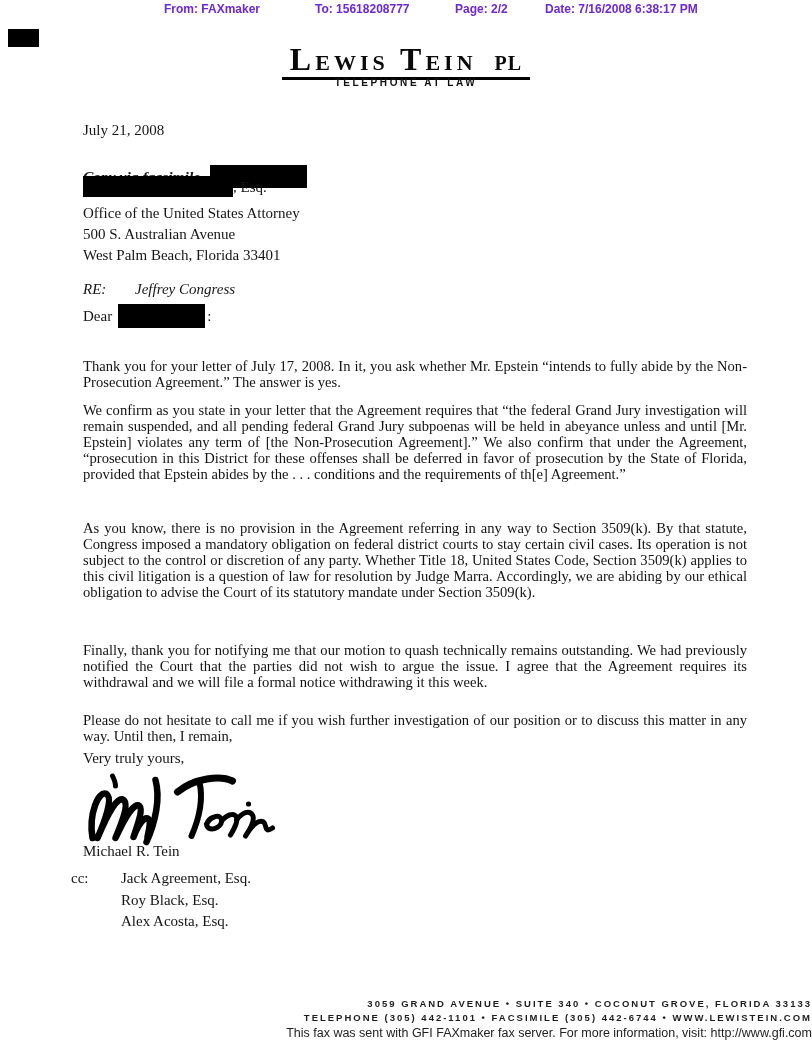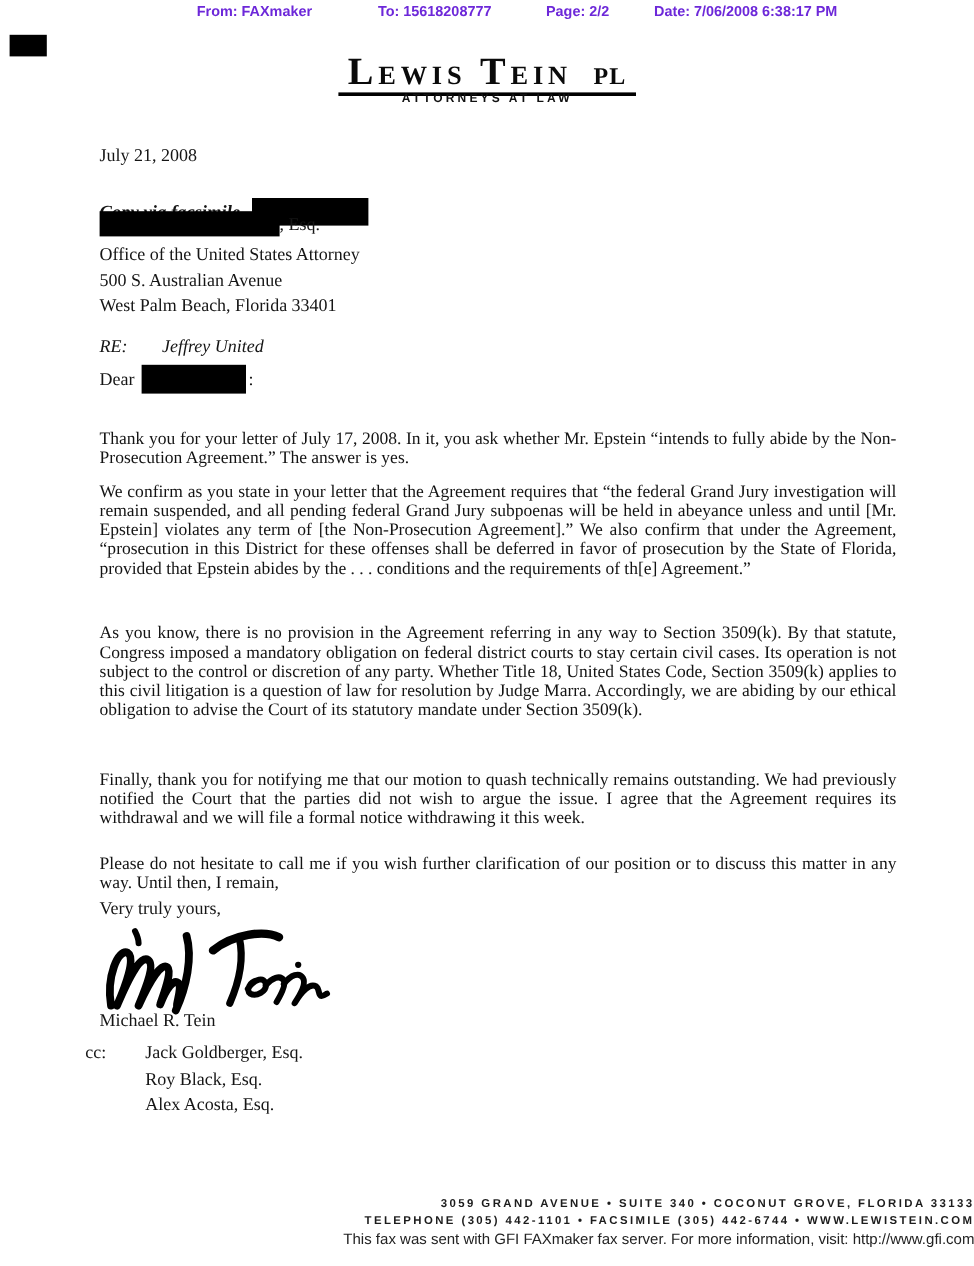--- a/index.html
+++ b/index.html
@@ -48,51 +48,51 @@
 </style>
 </head>
 <body>
 
 <div class="page">
 
   <div class="fax-header">
     <span class="fh-from">From: FAXmaker</span>
     <span class="fh-to">To: 15618208777</span>
     <span class="fh-page">Page: 2/2</span>
-    <span class="fh-date">Date: 7/06/2008 6:38:17 PM</span>
+    <span class="fh-date">Date: 7/16/2008 6:38:17 PM</span>
   </div>
 
   <div class="abs scan-mark"></div>
 
   <div class="abs letterhead">
     <div class="firm"><span>Lewis Tein</span><span class="suffix">PL</span></div>
-    <div class="tagline">ATTORNEYS AT LAW</div>
+    <div class="tagline">TELEPHONE AT LAW</div>
   </div>
 
   <div class="ln" style="top:122px;">July 21, 2008</div>
 
   <div class="ln fax-line" style="top:149px;margin-top:16px;"><span>Copy via facsimile</span><span class="redact"></span></div>
 
   <div class="ln name-line" style="top:176px;"><span class="redact"></span><span>, Esq.</span></div>
 
   <div class="ln address" style="top:203px;">
     <div>Office of the United States Attorney</div>
     <div>500 S. Australian Avenue</div>
     <div>West Palm Beach, Florida 33401</div>
   </div>
 
-  <div class="ln" style="top:281px;"><span class="re-label">RE:</span><span class="re-subject">Jeffrey United</span></div>
+  <div class="ln" style="top:281px;"><span class="re-label">RE:</span><span class="re-subject">Jeffrey Congress</span></div>
 
   <div class="ln dear-line" style="top:304px;"><span>Dear</span><span class="redact"></span><span>:</span></div>
 
   <p class="para" style="top:343px;">Thank you for your letter of July 17, 2008.  In it, you ask whether Mr. Epstein “intends to fully abide by the Non-Prosecution Agreement.”  The answer is yes.</p>
   <p class="para" style="top:387px;">We confirm as you state in your letter that the Agreement requires that “the federal Grand Jury investigation will remain suspended, and all pending federal Grand Jury subpoenas will be held in abeyance unless and until [Mr. Epstein] violates any term of [the Non-Prosecution Agreement].”  We also confirm that under the Agreement, “prosecution in this District for these offenses shall be deferred in favor of prosecution by the State of Florida, provided that Epstein abides by the . . . conditions and the requirements of th[e] Agreement.”</p>
   <p class="para" style="top:505px;">As you know, there is no provision in the Agreement referring in any way to Section 3509(k).  By that statute, Congress imposed a mandatory obligation on federal district courts to stay certain civil cases.  Its operation is not subject to the control or discretion of any party.  Whether Title 18, United States Code, Section 3509(k) applies to this civil litigation is a question of law for resolution by Judge Marra.  Accordingly, we are abiding by our ethical obligation to advise the Court of its statutory mandate under Section 3509(k).</p>
   <p class="para" style="top:627px;">Finally, thank you for notifying me that our motion to quash technically remains outstanding.  We had previously notified the Court that the parties did not wish to argue the issue.  I agree that the Agreement requires its withdrawal and we will file a formal notice withdrawing it this week.</p>
-  <p class="para" style="top:697px;">Please do not hesitate to call me if you wish further clarification of our position or to discuss this matter in any way.  Until then, I remain,</p>
+  <p class="para" style="top:697px;">Please do not hesitate to call me if you wish further investigation of our position or to discuss this matter in any way.  Until then, I remain,</p>
 
   <div class="ln" style="top:750px;">Very truly yours,</div>
 
   <svg class="sig" width="215" height="85" viewBox="0 0 210 85">
     <g fill="none" stroke="#000" stroke-linecap="round" stroke-linejoin="round">
       <path d="M30,6 C32,10 33,13 33,16" stroke-width="5"></path>
       <path d="M10,68 C6,44 16,20 24,24 C31,28 22,52 15,68 C26,42 35,26 41,30 C47,34 38,56 33,68 C43,46 52,32 57,36 C61,40 54,58 51,67 C56,54 62,46 66,49 C69,52 66,61 65,67" stroke-width="6.5"></path>
       <path d="M73,10 C78,28 73,52 64,72" stroke-width="6.5"></path>
       <path d="M95,22 C112,8 138,5 150,11" stroke-width="7"></path>
       <path d="M117,12 C121,30 116,50 109,66" stroke-width="6"></path>
@@ -101,21 +101,21 @@
       <path d="M154,50 C160,42 167,40 170,45 C173,50 167,60 163,66 C169,56 176,49 181,52 C185,55 181,64 190,58" stroke-width="5"></path>
       <circle cx="166" cy="34" r="2.6" fill="#000" stroke="none"></circle>
     </g>
   </svg>
 
   <div class="ln" style="top:843px;">Michael R. Tein</div>
 
   <div class="abs cc-block" style="left:71px;top:868px;">
     <div>cc:</div>
     <div class="cc-names">
-      <div>Jack Goldberger, Esq.</div>
+      <div>Jack Agreement, Esq.</div>
       <div>Roy Black, Esq.</div>
       <div>Alex Acosta, Esq.</div>
     </div>
   </div>
 
   <div class="foot f1">3059 GRAND AVENUE • SUITE 340 • COCONUT GROVE, FLORIDA 33133</div>
   <div class="foot f2">TELEPHONE (305) 442-1101 • FACSIMILE (305) 442-6744 • WWW.LEWISTEIN.COM</div>
   <div class="foot f3">This fax was sent with GFI FAXmaker fax server. For more information, visit: http://www.gfi.com</div>
 
 </div>

